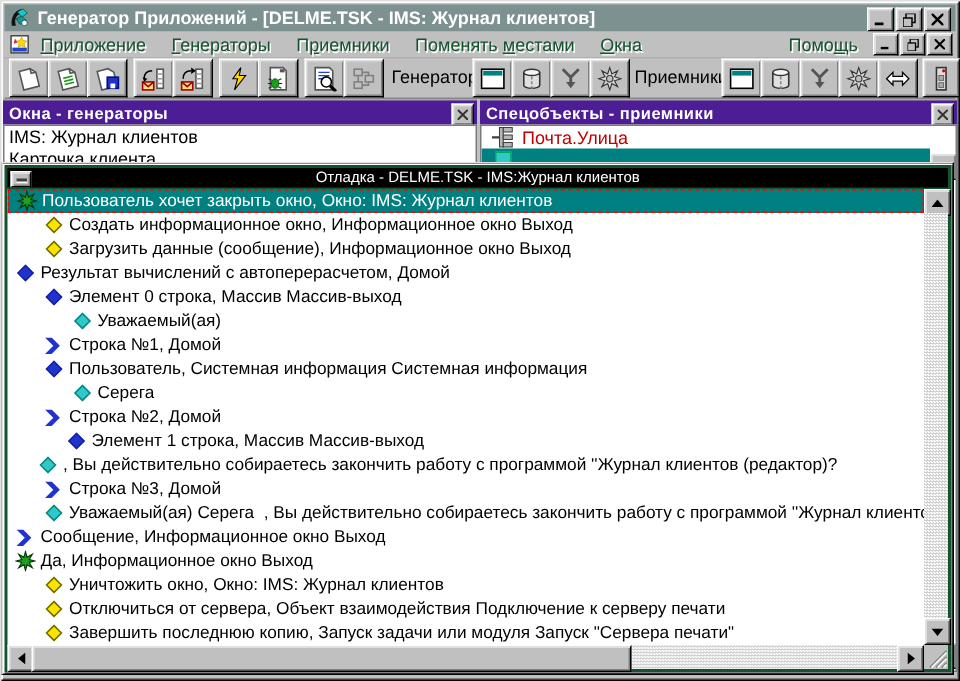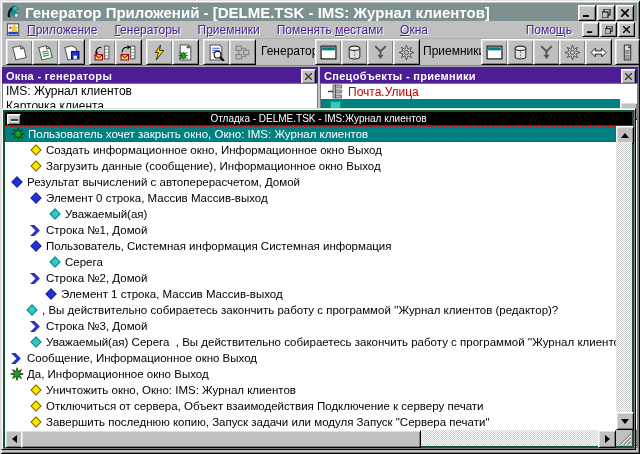--- a/index.html
+++ b/index.html
@@ -7,30 +7,30 @@
        font-family:"Liberation Sans",sans-serif;overflow:hidden;
        box-shadow:inset 1px 1px 0 #dfdfdf, inset -1px -1px 0 #000, inset 2px 2px 0 #fff, inset -2px -2px 0 #808080;}
   .raised{background:#c0c0c0;border-top:1px solid #fff;border-left:1px solid #fff;
           border-right:1px solid #000;border-bottom:1px solid #000;
           box-shadow:inset 1px 1px 0 #dfdfdf, inset -1px -1px 0 #808080;}
   .hatch{background-color:#cfcfcf;background-image:conic-gradient(#fff 0 25%, transparent 0 50%, #fff 0 75%, transparent 0);background-size:2px 2px;}
 
   
   .titlebar{position:absolute;left:3px;top:3px;width:634px;height:18px;background:#7e9191;
             display:flex;align-items:center;}
-  .titlebar .txt{color:#fff;font-size:15px;font-weight:bold;margin-left:4px;white-space:nowrap;}
+  .titlebar .txt{color:#fff;font-size:12px;font-weight:bold;margin-left:4px;white-space:nowrap;}
   .appicon{width:15px;height:15px;margin-left:3px;flex:0 0 15px;}
   .winbtns{position:absolute;right:3px;top:2px;display:flex;gap:1px;}
   .wbtn{width:16px;height:14px;display:flex;align-items:center;justify-content:center;cursor:pointer;}
 
   
   .menubar{position:absolute;left:3px;top:21px;width:634px;height:17px;background:#c0c0c0;
            display:flex;align-items:center;border-bottom:1px solid #b0b0b0;}
   .docicon{width:15px;height:14px;margin:0 6px 0 3px;flex:0 0 15px;}
-  .mitem{font-size:12px;color:#4c1d95;text-shadow:1px 1px 0 #fff;margin-right:17px;white-space:nowrap;cursor:default;}
+  .mitem{font-size:12px;color:#14532d;text-shadow:1px 1px 0 #fff;margin-right:17px;white-space:nowrap;cursor:default;}
   .menuright{position:absolute;right:2px;top:1px;display:flex;align-items:center;gap:4px;}
   .mdibtns{display:flex;gap:1px;}
   .wbtn.sm{width:15px;height:13px;}
 
   
   .toolbar{position:absolute;left:3px;top:38px;width:634px;height:27px;border-bottom:1px solid #888;}
   .tbtn{position:absolute;top:1px;width:25px;height:24px;display:flex;align-items:center;justify-content:center;cursor:pointer;}
   .tlabel{position:absolute;top:6px;font-size:12px;color:#000;white-space:nowrap;}
 
   

